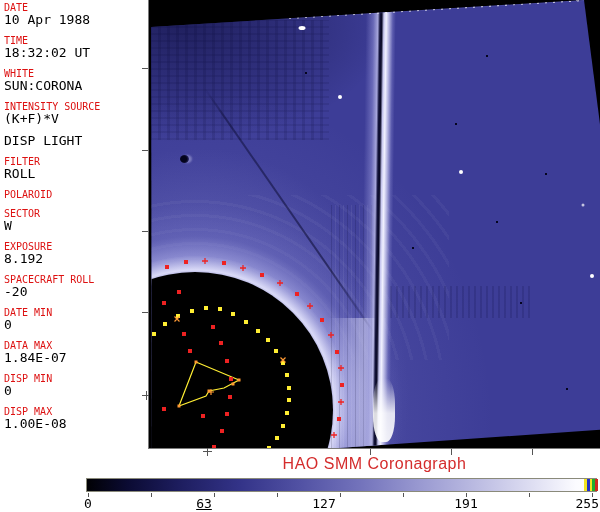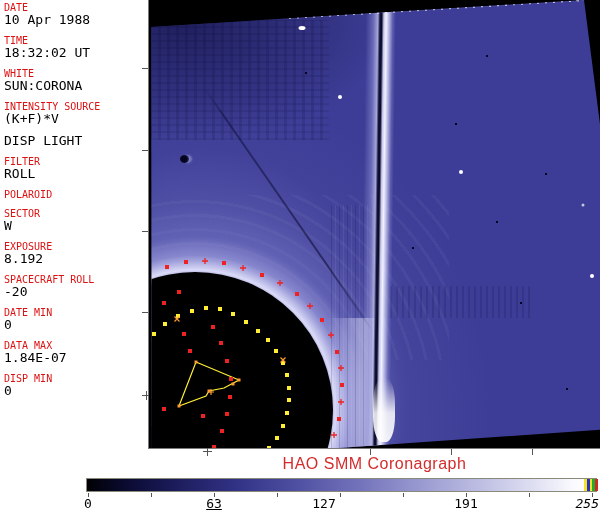--- a/index.html
+++ b/index.html
@@ -119,20 +119,24 @@
       <div class="lbl">DATE MIN</div>
       <div class="val">0</div>
     </div>
     <div class="field">
       <div class="lbl">DATA MAX</div>
       <div class="val">1.84E-07</div>
     </div>
     <div class="field">
       <div class="lbl">DISP MIN</div>
       <div class="val">0</div>
+    </div>
+    <div class="field">
+      <div class="lbl">DISP MAX</div>
+      <div class="val">1.00E-08</div>
     </div>
   </div>
 
 <div class="axis-v"></div>
 <div class="axis-h"></div>
 <div id="axis-ticks">
     <div class="tick-l" style="top: 68px;"></div>
     <div class="tick-l" style="top: 150px;"></div>
     <div class="tick-l" style="top: 231px;"></div>
     <div class="tick-l" style="top: 312px;"></div>
@@ -251,17 +255,17 @@
     <div class="cbar-tick" style="left: 88px;"></div>
     <div class="cbar-tick" style="left: 151px;"></div>
     <div class="cbar-tick" style="left: 214px;"></div>
     <div class="cbar-tick" style="left: 277px;"></div>
     <div class="cbar-tick" style="left: 340px;"></div>
     <div class="cbar-tick" style="left: 403px;"></div>
     <div class="cbar-tick" style="left: 466px;"></div>
     <div class="cbar-tick" style="left: 529px;"></div>
     <div class="cbar-tick" style="left: 592px;"></div>
     <div class="cbar-lab first" style="left: 84px;">0</div>
-    <div class="cbar-lab" style="left: 214px; text-decoration: underline;">63</div>
+    <div class="cbar-lab" style="left: 204px; text-decoration: underline;">63</div>
     <div class="cbar-lab" style="left: 324px;">127</div>
     <div class="cbar-lab" style="left: 466px;">191</div>
-    <div class="cbar-lab last" style="right: 1px; font-style: italic;">255</div>
+    <div class="cbar-lab last" style="right: 1px;">255</div>
   </div>
 
 </body></html>

